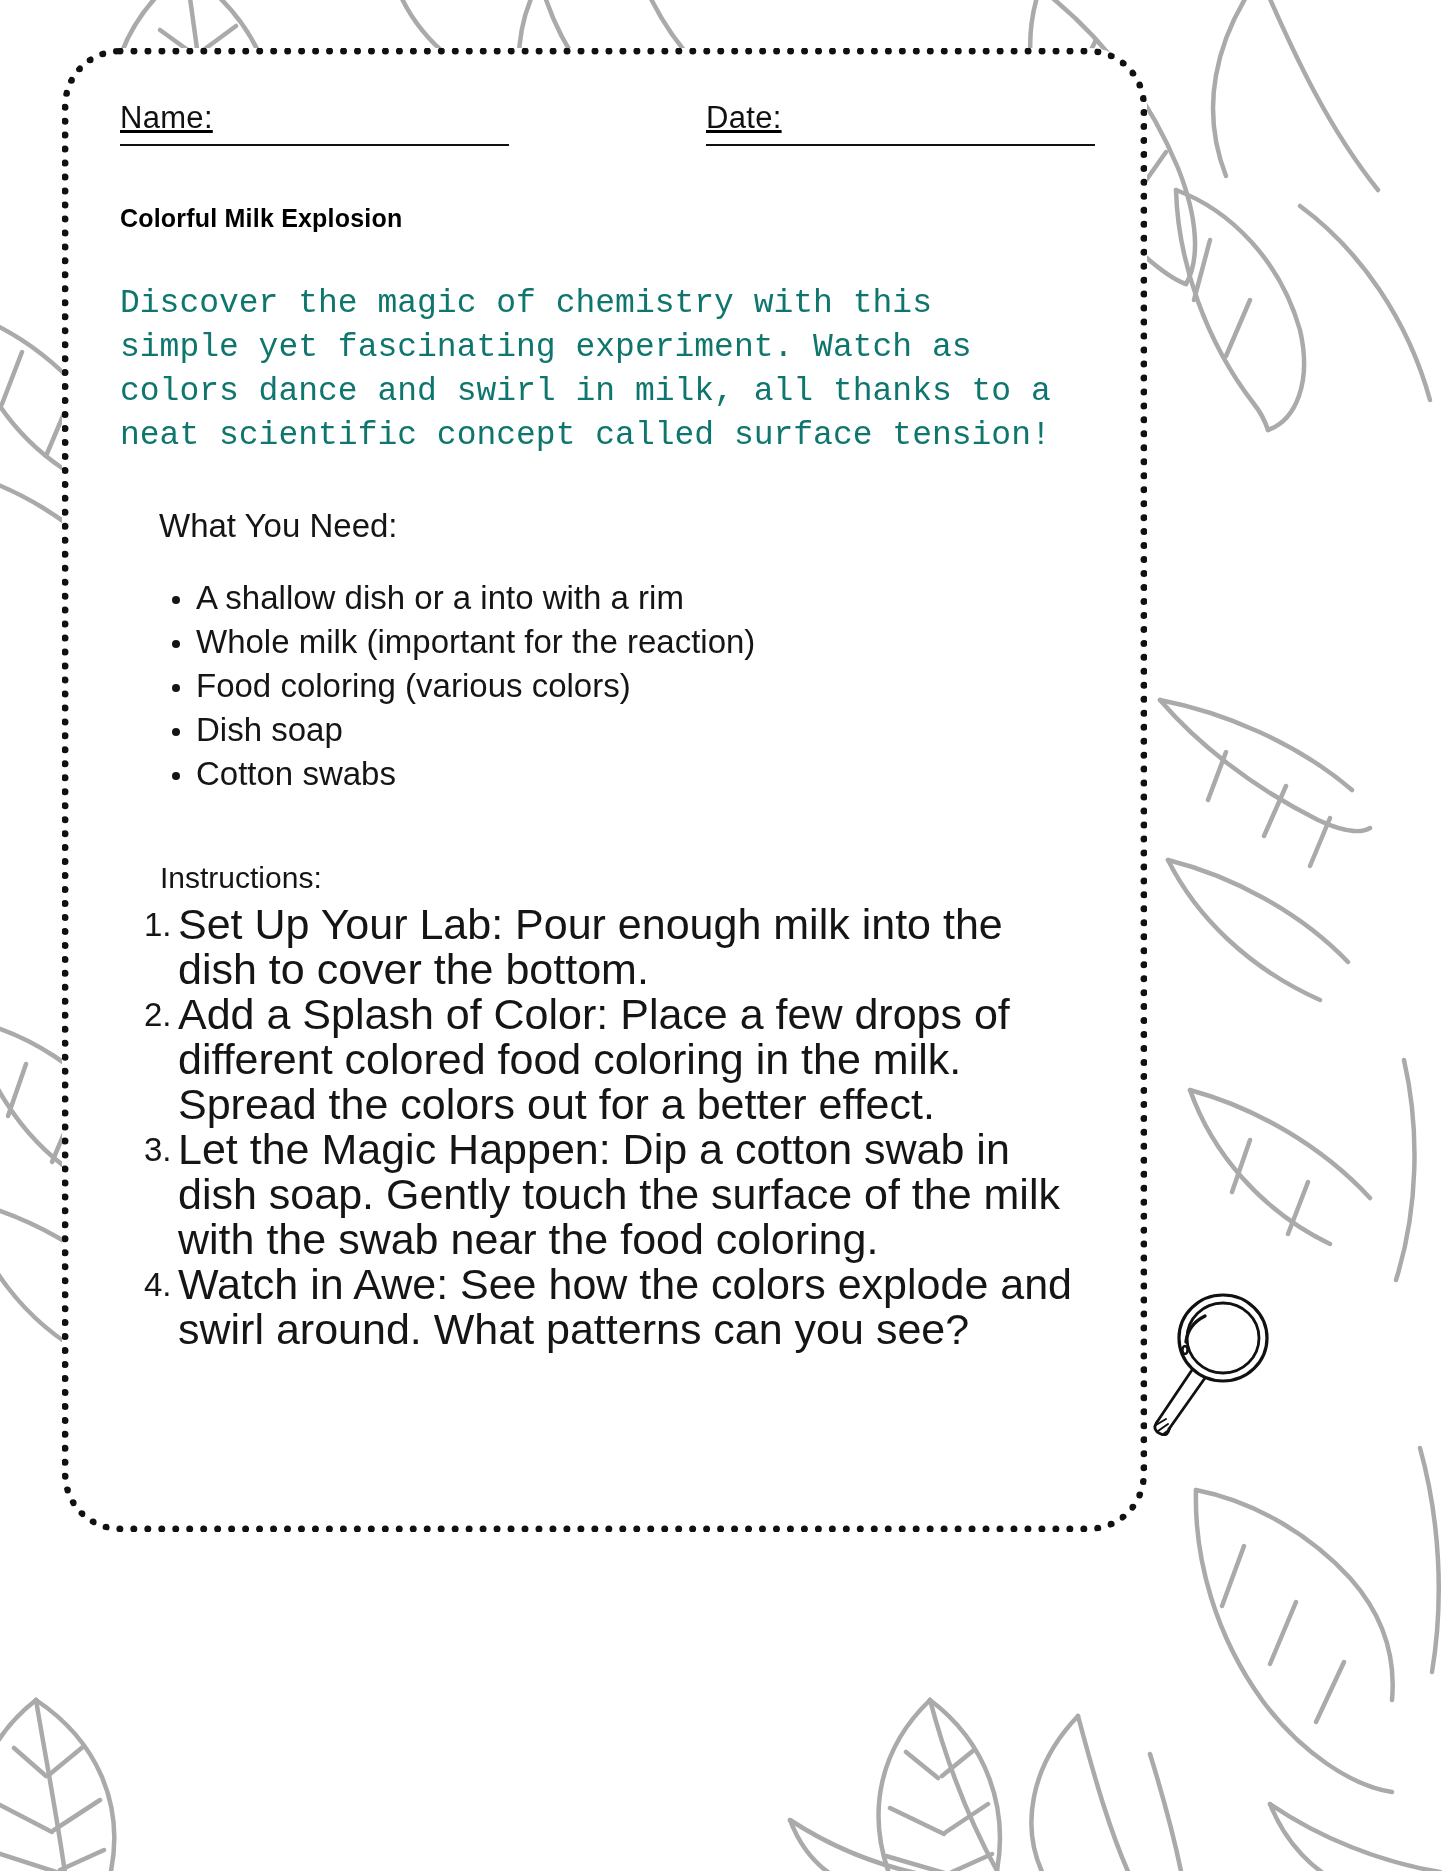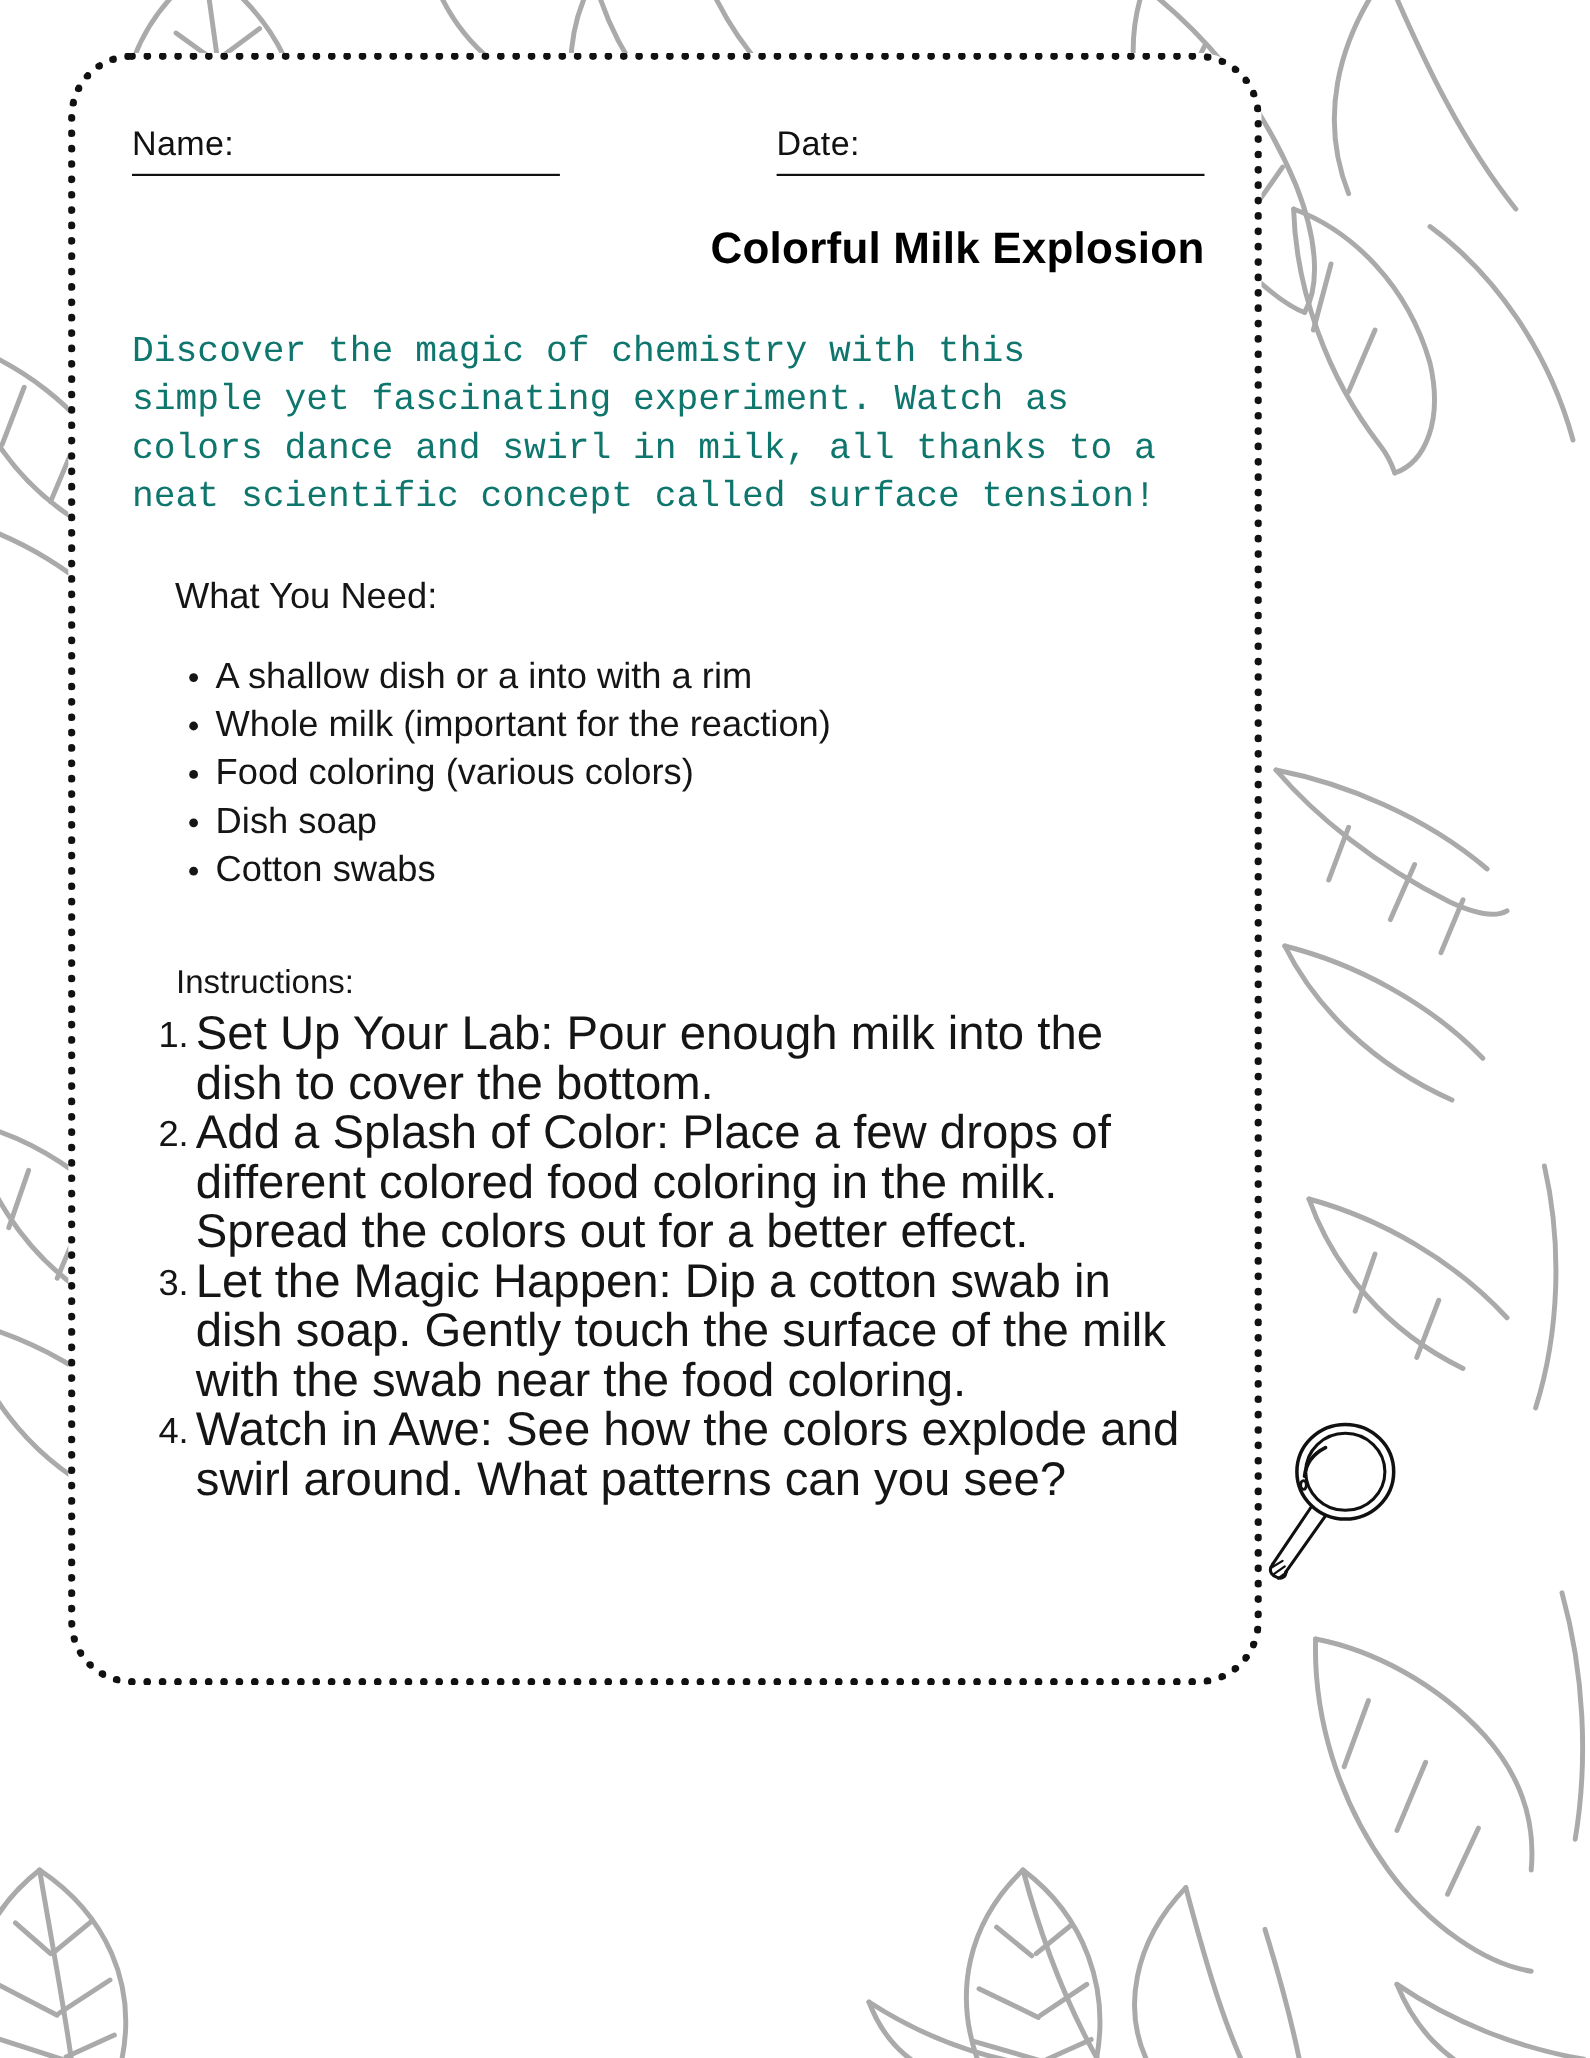--- a/index.html
+++ b/index.html
@@ -45,23 +45,24 @@
     position: absolute;
     left: 120px;
     top: 88px;
     width: 975px;
     z-index: 3;
   }
 
   
   .namedate-row {
     display: flex;
-    align-items: flex-end;
+    align-items: center;
     gap: 12px;
     height: 72px;
+    text-decoration: underline;
   }
   .field {
     display: flex;
     flex-direction: column;
     justify-content: flex-end;
   }
   .field-name { width: 395px; }
   .field-date { width: 395px; margin-left: 185px; }
   .field-label {
     font-size: 31px;
@@ -74,22 +75,22 @@
     white-space: nowrap;
   }
   .field-rule {
     height: 0;
     border-bottom: 2.5px solid #111;
     width: 100%;
   }
 
   
   .worksheet-title {
-    text-align: right;
-    font-size: 40px;
+    text-align: left;
+    font-size: 25px;
     font-weight: bold;
     color: #000;
     margin-top: 44px;
     letter-spacing: 0.2px;
     font-family: "Liberation Sans", sans-serif;
     font-stretch: condensed;
   }
 
   
   .intro {

